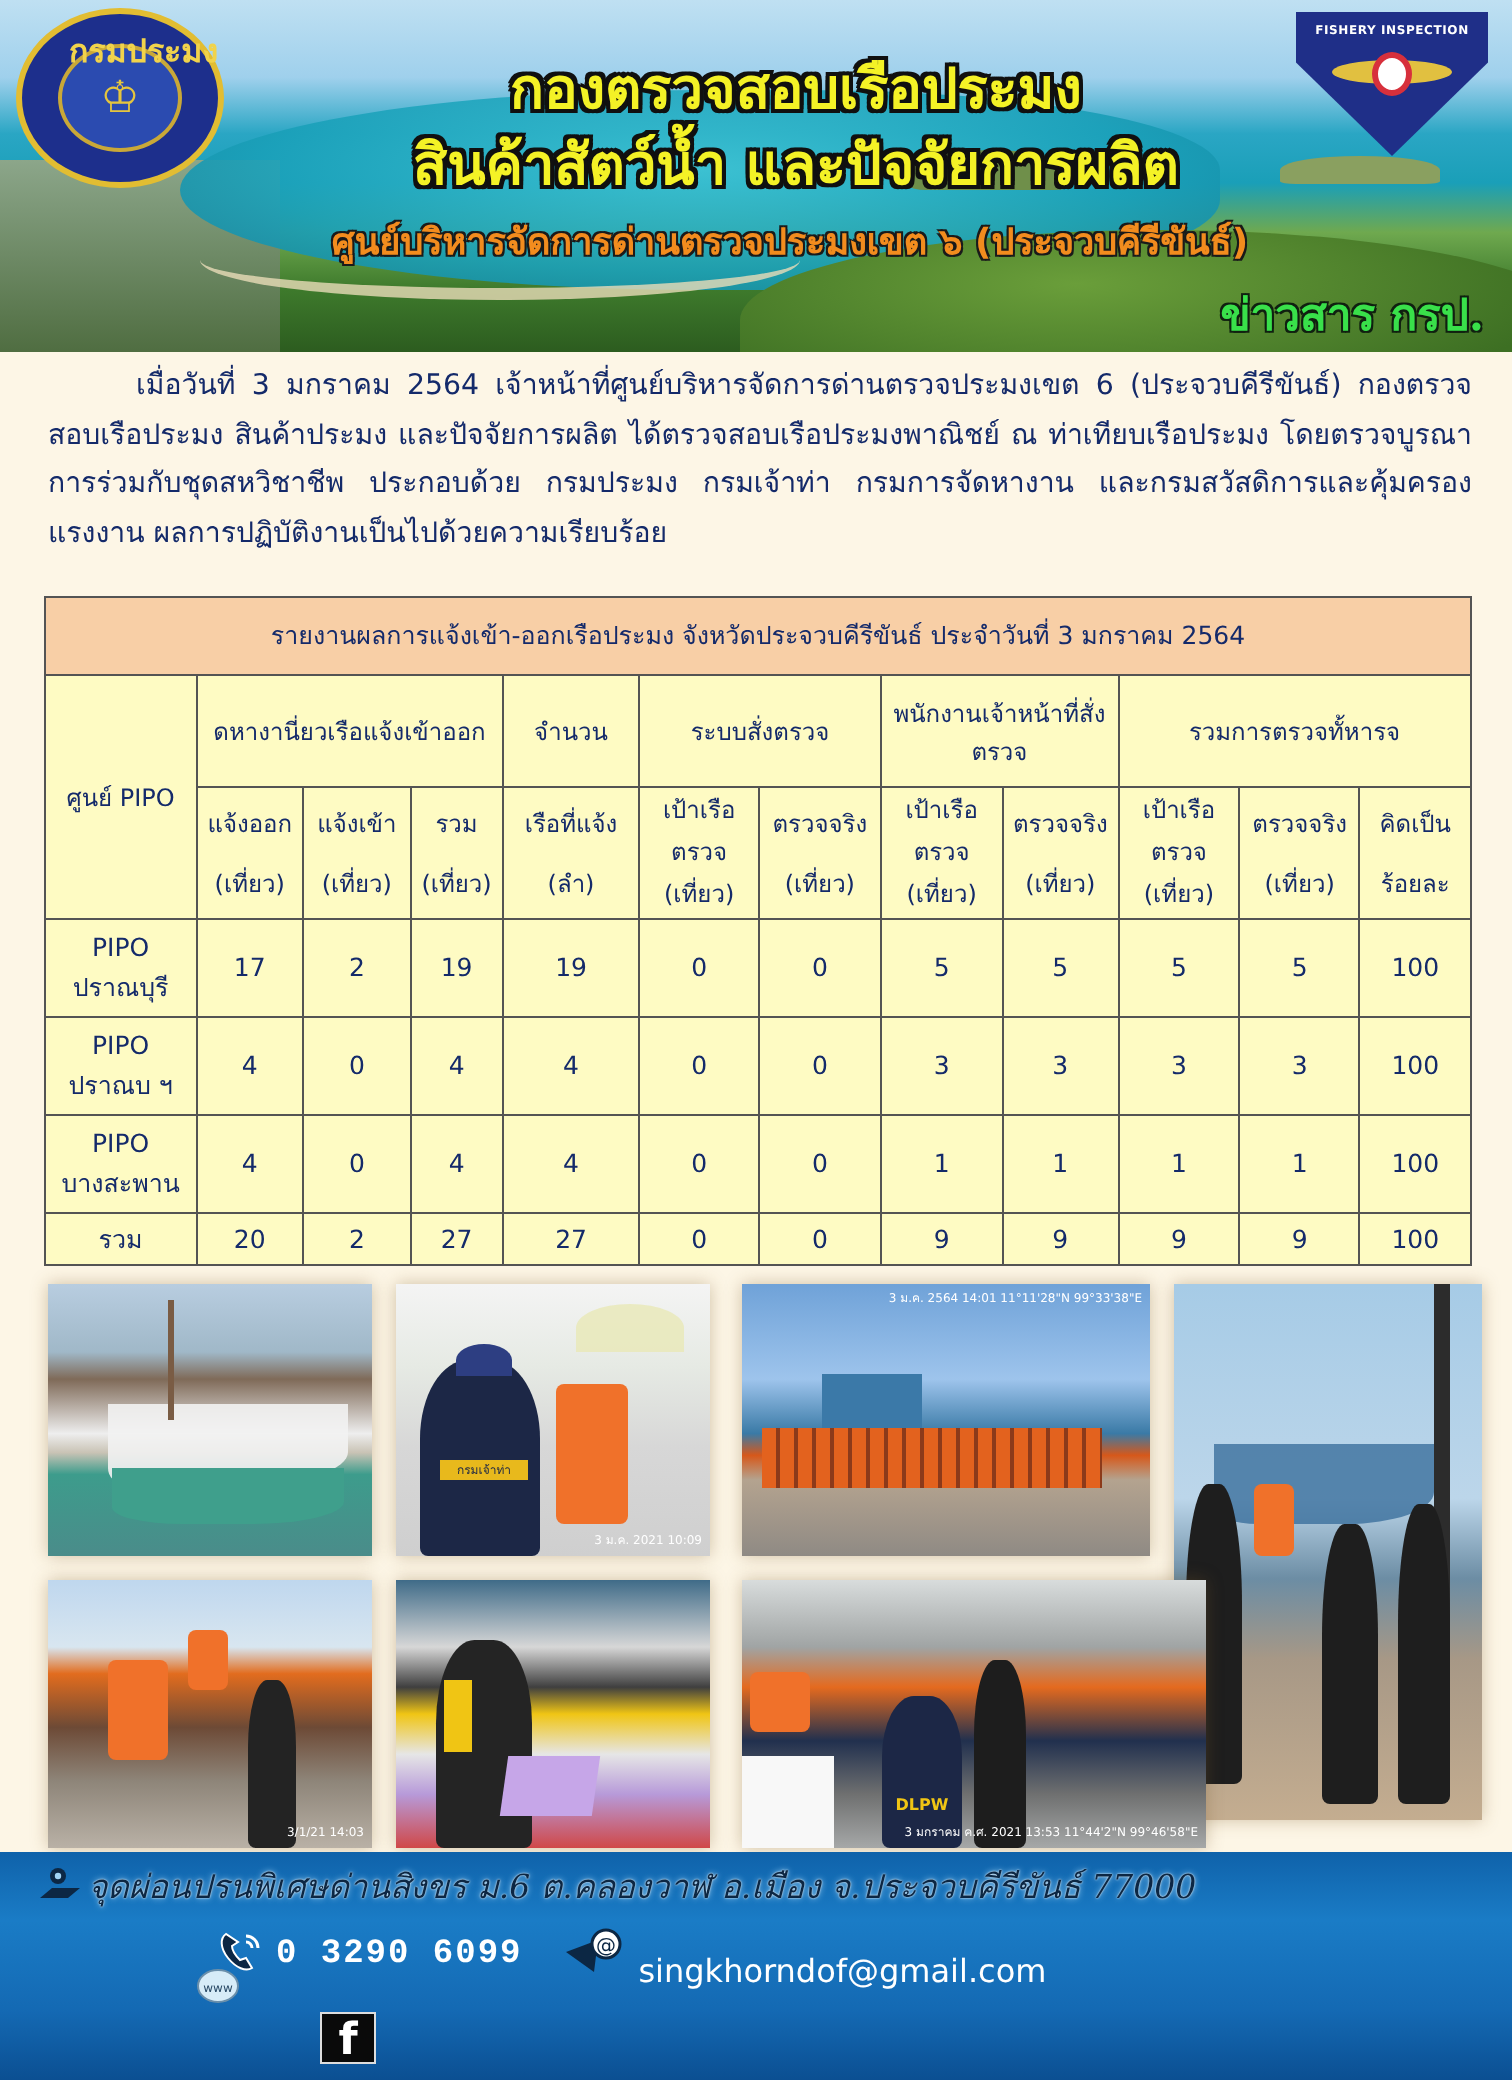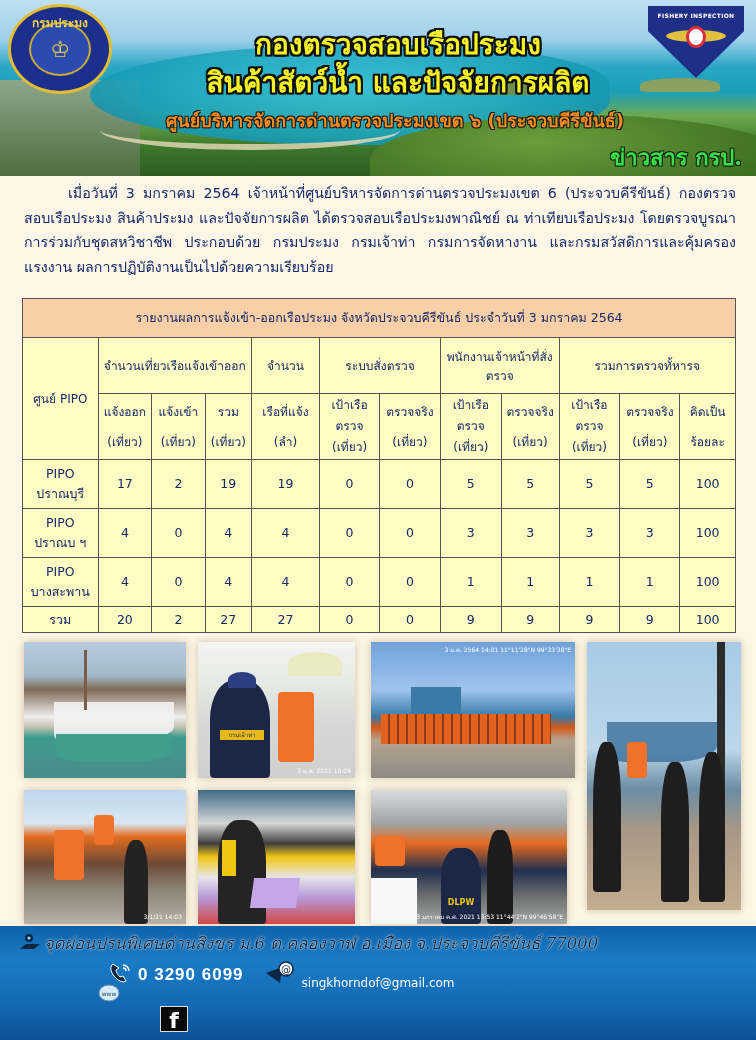--- a/index.html
+++ b/index.html
@@ -41,22 +41,22 @@
     position: absolute; left: 8px; top: 4px; width: 104px; height: 90px;
     border-radius: 50%; background: #1d2f8c; border: 3px solid #e2bd32;
     display: flex; align-items: center; justify-content: center;
   }
   .logo-left .inner {
     width: 62px; height: 54px; border-radius: 50%; background: #2b4bb0;
     border: 2px solid #c9a838; display: flex; align-items: center; justify-content: center;
   }
   .logo-left .inner span { color: #e5c53e; font-size: 22px; }
   .logo-left .arc-top {
-    position: absolute; top: 6px; left: 0; right: 0; text-align: center;
-    color: #f1d34b; font-size: 12px; font-weight: bold;
+    position: absolute; top: 6px; left: 0; right: 0; text-align: right;
+    color: #f1d34b; font-size: 16px; font-weight: bold;
   }
   .logo-right {
     position: absolute; left: 648px; top: 6px; width: 96px; height: 72px;
     background: #1f2f88; clip-path: polygon(0 0, 100% 0, 100% 35%, 50% 100%, 0 35%);
     display: flex; align-items: flex-start; justify-content: center;
   }
   .logo-right .label { color: #fff; font-size: 6px; font-weight: bold; margin-top: 6px; letter-spacing: 0.3px; }
   .logo-right .wings {
     position: absolute; top: 24px; left: 18px; width: 60px; height: 12px;
     background: #e1c040; border-radius: 50%;
@@ -118,42 +118,42 @@
   .p2 { left: 198px; top: 642px; width: 157px; height: 136px;
         background: linear-gradient(180deg, #f4f4f4 0%, #e6eae4 30%, #d7d7d7 60%, #cfcfcf 100%); }
   .p3 { left: 371px; top: 642px; width: 204px; height: 136px;
         background: linear-gradient(180deg, #6fa2d8 0%, #9ec4ec 35%, #3a7aa6 55%, #d6581a 63%, #b4a38f 72%, #8f8a84 100%); }
   .p4 { left: 587px; top: 642px; width: 154px; height: 268px;
         background: linear-gradient(180deg, #a6cbe6 0%, #bcd6ea 40%, #6c8da4 55%, #a79886 70%, #c4ad90 100%); }
   .p5 { left: 24px; top: 790px; width: 162px; height: 134px;
         background: linear-gradient(180deg, #bfd7ee 0%, #d8e6f0 25%, #e26c1e 35%, #6d4a36 55%, #8e8579 75%, #b9b1a6 100%); }
   .p6 { left: 198px; top: 790px; width: 157px; height: 134px;
         background: linear-gradient(180deg, #3f6b88 0%, #d7d7d7 25%, #3f3f3f 40%, #f0c514 50%, #e6e6e6 65%, #b79ad9 80%, #d04848 100%); }
-  .p7 { left: 371px; top: 790px; width: 196px; height: 134px;
+  .p7 { left: 371px; top: 790px; width: 232px; height: 134px;
         background: linear-gradient(180deg, #d8dcdc 0%, #a0a4a4 25%, #e46a1f 40%, #21304e 60%, #6f7070 80%, #a6a8a8 100%); }
   .photo .fig { position: absolute; background: #1c2746; border-radius: 40% 40% 4px 4px; }
   .photo .vest { position: absolute; background: #f0712a; border-radius: 4px; }
   .photo .ts { position: absolute; right: 4px; bottom: 4px; color: #ffffff; font-size: 6px; text-align: right; line-height: 7px; font-family: "DejaVu Sans", sans-serif; }
 
   
   .footer {
     position: absolute; left: 0; top: 926px; width: 756px; height: 114px;
     background: linear-gradient(180deg, #0f62aa 0%, #1a7cc6 30%, #1469b3 70%, #0b4f92 100%);
     color: #ffffff;
   }
   .f-address {
     position: absolute; left: 18px; top: 4px; width: 730px;
     font-size: 16.5px; font-style: italic; color: #0c2744;
     font-family: "DejaVu Serif", serif;
     text-shadow: 0 0 1px #ffffff, 0 0 3px #9fd3f5;
   }
   .f-address .pin { display: inline-block; vertical-align: middle; margin-right: 2px; }
   .f-contact { position: absolute; left: 108px; top: 34px; width: 600px; display: flex; align-items: center; }
-  .f-phone { font-weight: bold; font-size: 17px; color: #ffffff; letter-spacing: 1px; font-family: Liberation Sans, sans-serif; margin-left: 6px; }
-  .f-email { font-size: 12px; color: #ffffff; margin-left: 6px; font-family: "DejaVu Sans", sans-serif; margin-top: 16px; }
+  .f-phone { font-weight: bold; font-size: 17px; color: #ffffff; letter-spacing: 1px; font-family: Liberation Mono, monospace; margin-left: 6px; }
+  .f-email { font-size: 16px; color: #ffffff; margin-left: 6px; font-family: "DejaVu Sans", sans-serif; margin-top: 16px; }
   .f-web { position: absolute; left: 98px; top: 58px; display: flex; align-items: center; }
   .f-web .url { font-weight: bold; font-size: 17px; color: #ffffff; margin-left: 6px; font-family: "DejaVu Sans", sans-serif; }
   .f-fb { position: absolute; left: 160px; top: 80px; display: flex; align-items: center; }
   .f-fb .fb-box { width: 28px; height: 26px; background: #0a0a0a; border: 1px solid #ddd; color: #fff; font-weight: bold; font-size: 22px; text-align: center; line-height: 27px; font-family: "DejaVu Sans", sans-serif; }
   .f-fb .page { margin-left: 10px; font-size: 14px; color: #ffffff; font-family: "DejaVu Sans", sans-serif; }
 </style>
 </head>
 <body>
 
 <div class="banner">
@@ -199,21 +199,21 @@
       <col style="width:58px">
     <col style="width:57px">
       <col style="width:53px">
   </colgroup>
   <tbody>
       <tr>
     <td class="caption-cell" colspan="12">รายงานผลการแจ้งเข้า-ออกเรือประมง จังหวัดประจวบคีรีขันธ์ ประจำวันที่ 3 มกราคม 2564</td>
   </tr>
   <tr class="h1">
     <td rowspan="2">ศูนย์ PIPO</td>
-    <td colspan="3">จำนวนเที่ยวเรือแจ้งเข้าออก</td>
+    <td colspan="3">ดหางานี่ยวเรือแจ้งเข้าออก</td>
     <td>จำนวน</td>
     <td colspan="2">ระบบสั่งตรวจ</td>
     <td colspan="2">พนักงานเจ้าหน้าที่สั่งตรวจ</td>
     <td colspan="3">รวมการตรวจทั้หารจ</td>
   </tr>
   <tr class="h2">
     <td>
           <div>แจ้งออก</div>
           <div>(เที่ยว)</div>
         </td>

